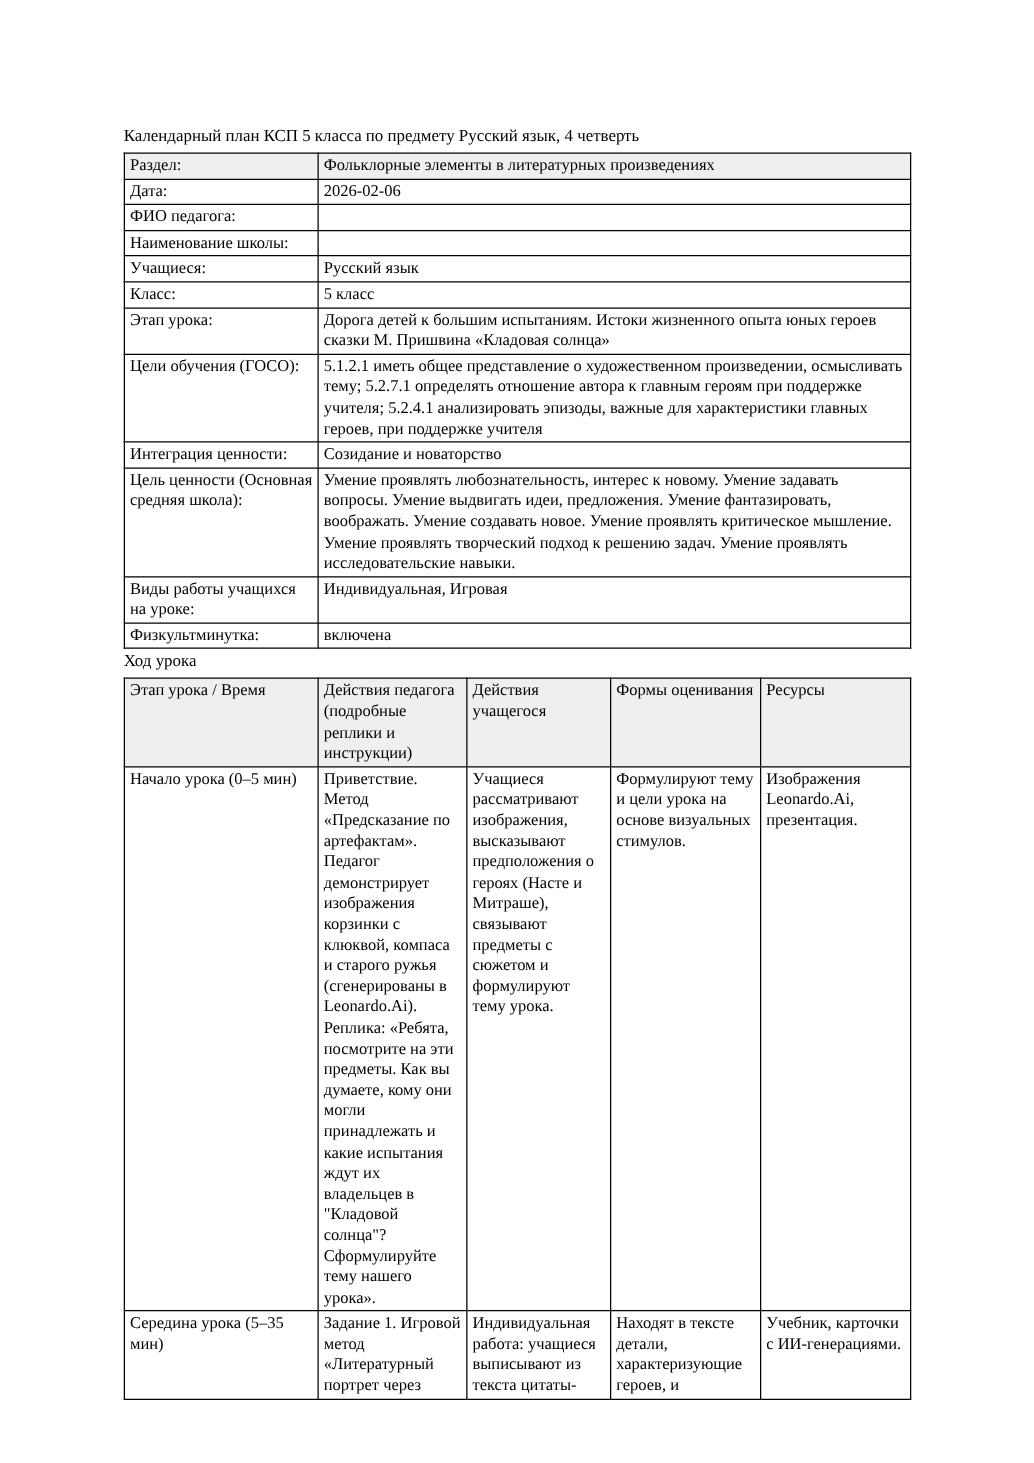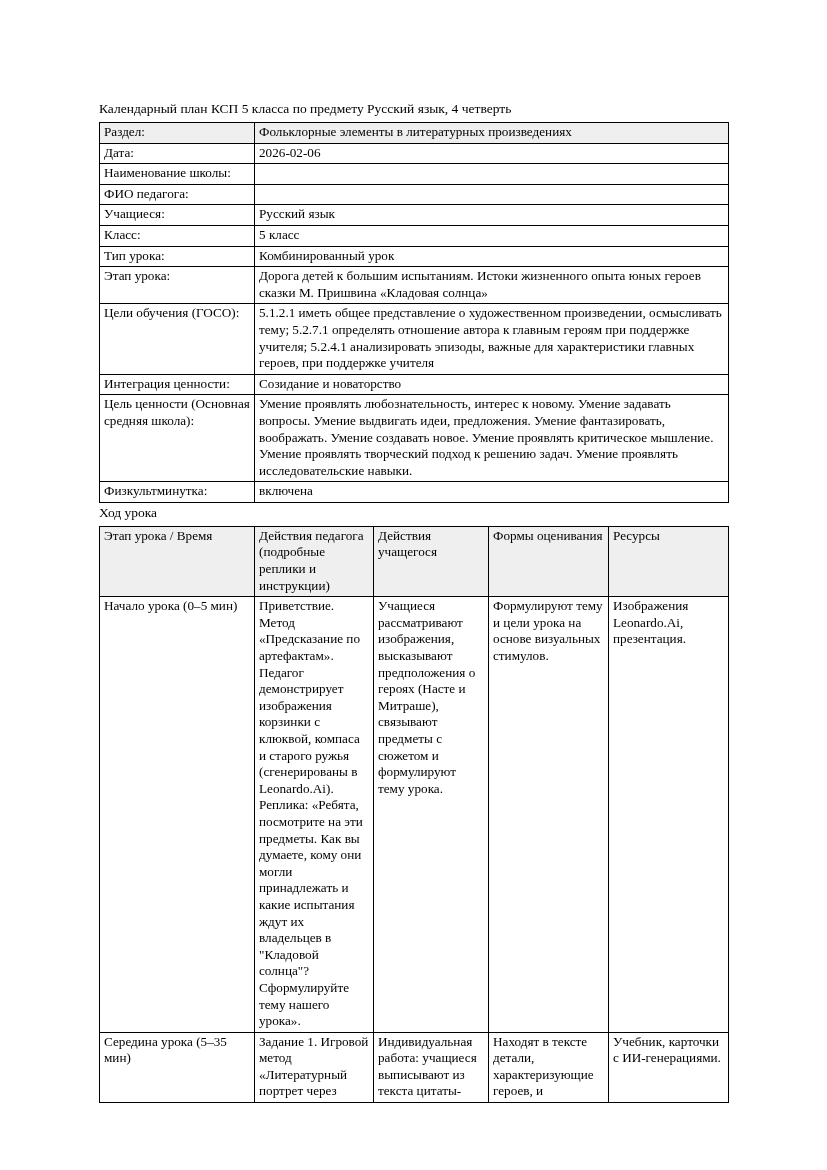--- a/index.html
+++ b/index.html
@@ -80,54 +80,54 @@
     <tbody>
         <tr class="shaded">
           <td>Раздел:</td>
           <td>Фольклорные элементы в литературных произведениях</td>
         </tr>
         <tr>
           <td>Дата:</td>
           <td>2026-02-06</td>
         </tr>
         <tr>
-          <td>Наименование школы:</td>
+          <td>ФИО педагога:</td>
           <td class="empty-cell"></td>
         </tr>
         <tr>
-          <td>ФИО педагога:</td>
+          <td>Наименование школы:</td>
           <td class="empty-cell"></td>
         </tr>
         <tr>
           <td>Учащиеся:</td>
           <td>Русский язык</td>
         </tr>
         <tr>
           <td>Класс:</td>
           <td>5 класс</td>
-        </tr>
-        <tr>
-          <td>Тип урока:</td>
-          <td>Комбинированный урок</td>
         </tr>
         <tr>
           <td>Этап урока:</td>
           <td>Дорога детей к большим испытаниям. Истоки жизненного опыта юных героев сказки М. Пришвина «Кладовая солнца»</td>
         </tr>
         <tr>
           <td>Цели обучения (ГОСО):</td>
           <td>5.1.2.1 иметь общее представление о художественном произведении, осмысливать тему; 5.2.7.1 определять отношение автора к главным героям при поддержке учителя; 5.2.4.1 анализировать эпизоды, важные для характеристики главных героев, при поддержке учителя</td>
         </tr>
         <tr>
           <td>Интеграция ценности:</td>
           <td>Созидание и новаторство</td>
         </tr>
         <tr>
           <td>Цель ценности (Основная средняя школа):</td>
           <td>Умение проявлять любознательность, интерес к новому. Умение задавать вопросы. Умение выдвигать идеи, предложения. Умение фантазировать, воображать. Умение создавать новое. Умение проявлять критическое мышление. Умение проявлять творческий подход к решению задач. Умение проявлять исследовательские навыки.</td>
+        </tr>
+        <tr>
+          <td>Виды работы учащихся на уроке:</td>
+          <td>Индивидуальная, Игровая</td>
         </tr>
         <tr>
           <td>Физкультминутка:</td>
           <td>включена</td>
         </tr>
       </tbody>
   </table>
 
   <div class="section-label">Ход урока</div>
 

